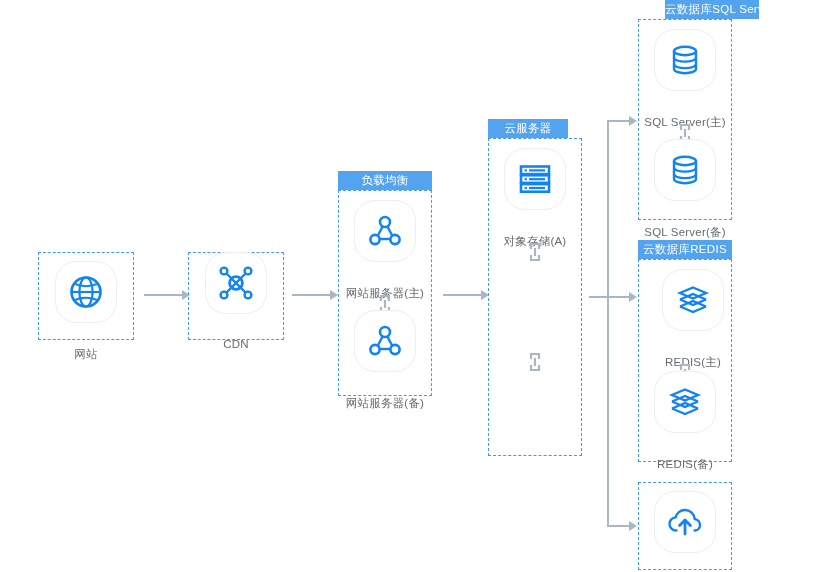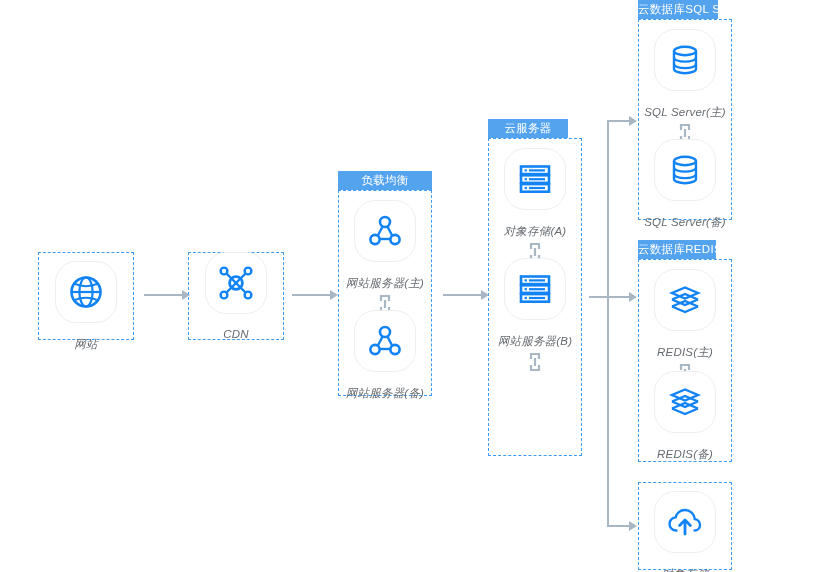--- a/index.html
+++ b/index.html
@@ -32,25 +32,24 @@
   .node{position:absolute;width:94px;text-align:center;}
   .node-card{
     width:62px;height:62px;margin:0 auto;
     border:1px solid #eeeeee;
     border-radius:34% 34% 34% 34%/34% 34% 34% 34%;
     background:#fff;
     display:flex;align-items:center;justify-content:center;
     box-sizing:border-box;
   }
   .node-label{
-    margin-top:14px;
+    margin-top:24px;
     font-size:11.5px;color:#666b70;
     white-space:nowrap;
     letter-spacing:.2px;
-    font-style:italic;
   }
 
   
   .sync{position:absolute;width:14px;height:22px;}
 
   
   .arrow-h{position:absolute;height:2px;background:#a9b6c4;}
   .arrow-head{
     position:absolute;width:0;height:0;
     border-top:5px solid transparent;
@@ -181,47 +180,31 @@
       </div>
       <div class="node-label">对象存储(A)</div>
     </div>
 
     <svg class="sync" style="left:40px;top:122px;" viewBox="0 0 14 22">
       <path d="M3 8 V3 H11 V8" fill="none" stroke="#a9b6c4" stroke-width="2.2"></path>
       <path d="M11 14 V19 H3 V14" fill="none" stroke="#a9b6c4" stroke-width="2.2"></path>
       <line x1="7" y1="7" x2="7" y2="15" stroke="#a9b6c4" stroke-width="2.2"></line>
     </svg>
 
-    <div class="node" style="left:0px;top:139px;">
-      <div class="node-card">
-        <svg width="38" height="38" viewBox="0 0 38 38">
-          <rect x="5" y="6.5" width="28" height="7.6" fill="none" stroke="#1283f5" stroke-width="2.6"></rect>
-          <rect x="5" y="15.3" width="28" height="7.6" fill="none" stroke="#1283f5" stroke-width="2.6"></rect>
-          <rect x="5" y="24.1" width="28" height="7.6" fill="none" stroke="#1283f5" stroke-width="2.6"></rect>
-          <rect x="8.6" y="9.3" width="2.3" height="2.2" fill="#1283f5"></rect>
-          <rect x="8.6" y="18.1" width="2.3" height="2.2" fill="#1283f5"></rect>
-          <rect x="8.6" y="26.9" width="2.3" height="2.2" fill="#1283f5"></rect>
-          <rect x="13" y="9.3" width="16" height="2.2" fill="#1283f5"></rect>
-          <rect x="13" y="18.1" width="16" height="2.2" fill="#1283f5"></rect>
-          <rect x="13" y="26.9" width="16" height="2.2" fill="#1283f5"></rect>
-        </svg>
-      </div>
-      <div class="node-label">网站服务器(B)</div>
-    </div>
 
     <svg class="sync" style="left:40px;top:232px;" viewBox="0 0 14 22">
       <path d="M3 8 V3 H11 V8" fill="none" stroke="#a9b6c4" stroke-width="2.2"></path>
       <path d="M11 14 V19 H3 V14" fill="none" stroke="#a9b6c4" stroke-width="2.2"></path>
       <line x1="7" y1="7" x2="7" y2="15" stroke="#a9b6c4" stroke-width="2.2"></line>
     </svg>
 
   </div>
 
   <div class="group" style="left:638px;top:0px;width:94px;height:220px;">
-    <div class="group-head" style="width:80px;overflow:visible;">云数据库SQL Server</div>
+    <div class="group-head" style="width:94px;overflow:visible;margin-left:27px;">云数据库SQL Server</div>
     <div class="group-body" style="top:19px;width:94px;height:201px;"></div>
 
     <div class="node" style="left:0px;top:29px;">
       <div class="node-card">
         <svg width="38" height="38" viewBox="0 0 38 38">
           <ellipse cx="19" cy="10" rx="11" ry="4.2" fill="none" stroke="#1283f5" stroke-width="2.4"></ellipse>
           <path d="M8 10 V28 C8 30.3 12.9 32.2 19 32.2 C25.1 32.2 30 30.3 30 28 V10" fill="none" stroke="#1283f5" stroke-width="2.4"></path>
           <path d="M8 16.5 C8 18.8 12.9 20.7 19 20.7 C25.1 20.7 30 18.8 30 16.5" fill="none" stroke="#1283f5" stroke-width="2.2"></path>
           <path d="M8 23 C8 25.3 12.9 27.2 19 27.2 C25.1 27.2 30 25.3 30 23" fill="none" stroke="#1283f5" stroke-width="2.2"></path>
         </svg>
@@ -242,24 +225,24 @@
           <path d="M8 10 V28 C8 30.3 12.9 32.2 19 32.2 C25.1 32.2 30 30.3 30 28 V10" fill="none" stroke="#1283f5" stroke-width="2.4"></path>
           <path d="M8 16.5 C8 18.8 12.9 20.7 19 20.7 C25.1 20.7 30 18.8 30 16.5" fill="none" stroke="#1283f5" stroke-width="2.2"></path>
           <path d="M8 23 C8 25.3 12.9 27.2 19 27.2 C25.1 27.2 30 25.3 30 23" fill="none" stroke="#1283f5" stroke-width="2.2"></path>
         </svg>
       </div>
       <div class="node-label">SQL Server(备)</div>
     </div>
   </div>
 
   <div class="group" style="left:638px;top:240px;width:94px;height:222px;">
-    <div class="group-head" style="width:78px;">云数据库REDIS</div>
+    <div class="group-head" style="width:94px;">云数据库REDIS</div>
     <div class="group-body" style="top:19px;width:94px;height:203px;"></div>
 
-    <div class="node" style="left:0px;top:29px;">
+    <div class="node" style="left:8px;top:29px;">
       <div class="node-card">
         <svg width="38" height="38" viewBox="0 0 38 38">
           <path d="M19 6.5 L32 12 L19 17.5 L6 12 Z" fill="none" stroke="#1283f5" stroke-width="2.4"></path>
           <path d="M6 18.5 L19 24 L32 18.5" fill="none" stroke="#1283f5" stroke-width="2.4"></path>
           <path d="M6 18.5 L19 13 L32 18.5" fill="none" stroke="#1283f5" stroke-width="2.4"></path>
           <path d="M6 25.5 L19 31 L32 25.5" fill="none" stroke="#1283f5" stroke-width="2.4"></path>
           <path d="M6 25.5 L19 20 L32 25.5" fill="none" stroke="#1283f5" stroke-width="2.4"></path>
         </svg>
       </div>
       <div class="node-label">REDIS(主)</div>

